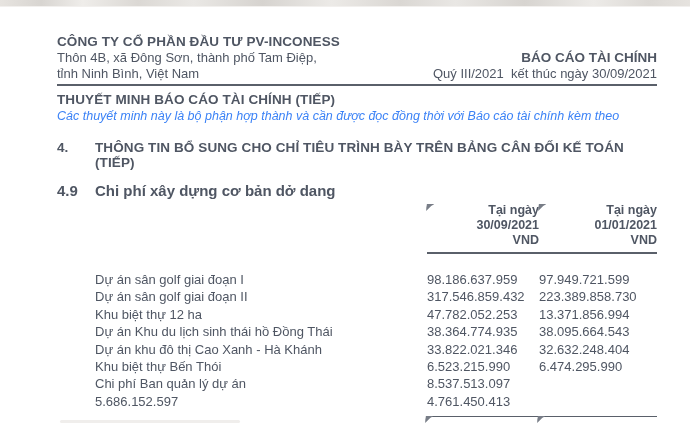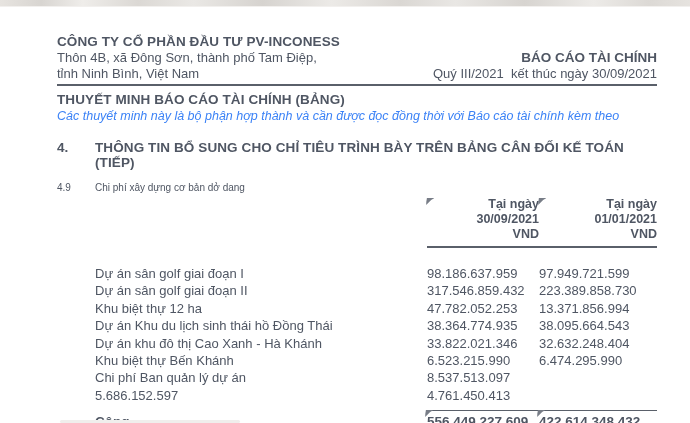--- a/index.html
+++ b/index.html
@@ -30,21 +30,21 @@
   .report-title { font-weight: bold; font-size: 13.5px; }
   .report-period { white-space: pre; }
 
   .header-rule { border-top: 2px solid #5a606a; margin-top: 2px; }
 
   .notes-title { font-weight: bold; font-size: 13.5px; margin-top: 6px; letter-spacing: .1px; }
   .notes-subtitle { font-style: italic; font-size: 12.5px; margin-top: 2px; color: #3b82f6; }
 
   .section-row { display: flex; margin-top: 17px; font-weight: bold; font-size: 13.5px; letter-spacing: .1px; }
   .section-num { width: 38px; flex: none; }
-  .subsection-row { display: flex; margin-top: 12px; font-weight: normal; font-size: 10px; }
+  .subsection-row { display: flex; margin-top: 12px; font-weight: bold; font-size: 15px; }
   .subsection-num { width: 38px; flex: none; }
 
   
   .cip-table { margin-left: 38px; margin-top: 4px; font-size: 13px; }
   .tgrid { display: grid; grid-template-columns: 1fr 112px 118px; column-gap: 0; }
 
   .thead-cell {
     position: relative; text-align: right; line-height: 15px;
     padding-bottom: 4px; border-bottom: 2px solid #5a606a;
     font-weight: bold; font-size: 12.5px;
@@ -92,21 +92,21 @@
       <div>tỉnh Ninh Bình, Việt Nam</div>
     </div>
     <div class="report-block">
       <div class="report-title">BÁO CÁO TÀI CHÍNH</div>
       <div class="report-period">Quý III/2021  kết thúc ngày 30/09/2021</div>
     </div>
   </div>
 
   <div class="header-rule"></div>
 
-  <div class="notes-title">THUYẾT MINH BÁO CÁO TÀI CHÍNH (BẢNG)</div>
+  <div class="notes-title">THUYẾT MINH BÁO CÁO TÀI CHÍNH (TIẾP)</div>
   <div class="notes-subtitle">Các thuyết minh này là bộ phận hợp thành và cần được đọc đồng thời với Báo cáo tài chính kèm theo</div>
 
   <div class="section-row">
     <span class="section-num">4.</span>
     <span>THÔNG TIN BỔ SUNG CHO CHỈ TIÊU TRÌNH BÀY TRÊN BẢNG CÂN ĐỐI KẾ TOÁN (TIẾP)</span>
   </div>
 
   <div class="subsection-row">
     <span class="subsection-num">4.9</span>
     <span>Chi phí xây dựng cơ bản dở dang</span>
@@ -155,21 +155,21 @@
     <div class="tnum">38.095.664.543</div>
   </div>
 
   <div class="tgrid trow">
     <div class="tlabel">Dự án khu đô thị Cao Xanh - Hà Khánh</div>
     <div class="tnum">33.822.021.346</div>
     <div class="tnum">32.632.248.404</div>
   </div>
 
   <div class="tgrid trow">
-    <div class="tlabel">Khu biệt thự Bến Khánh</div>
+    <div class="tlabel">Khu biệt thự Bến Thói</div>
     <div class="tnum">6.523.215.990</div>
     <div class="tnum">6.474.295.990</div>
   </div>
 
   <div class="tgrid trow">
     <div class="tlabel">Chi phí Ban quản lý dự án</div>
     <div class="tnum">8.537.513.097</div>
   </div>
 
   <div class="tgrid trow">

